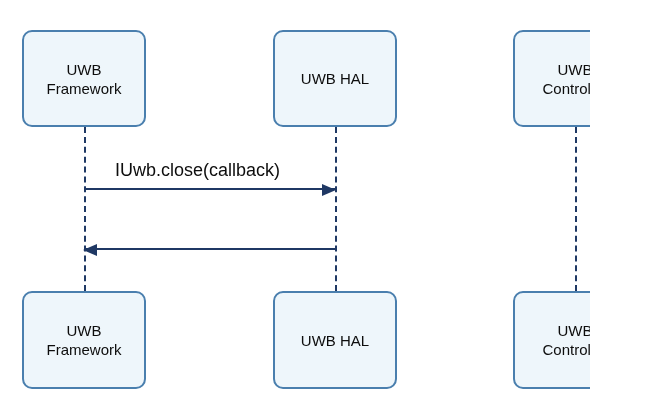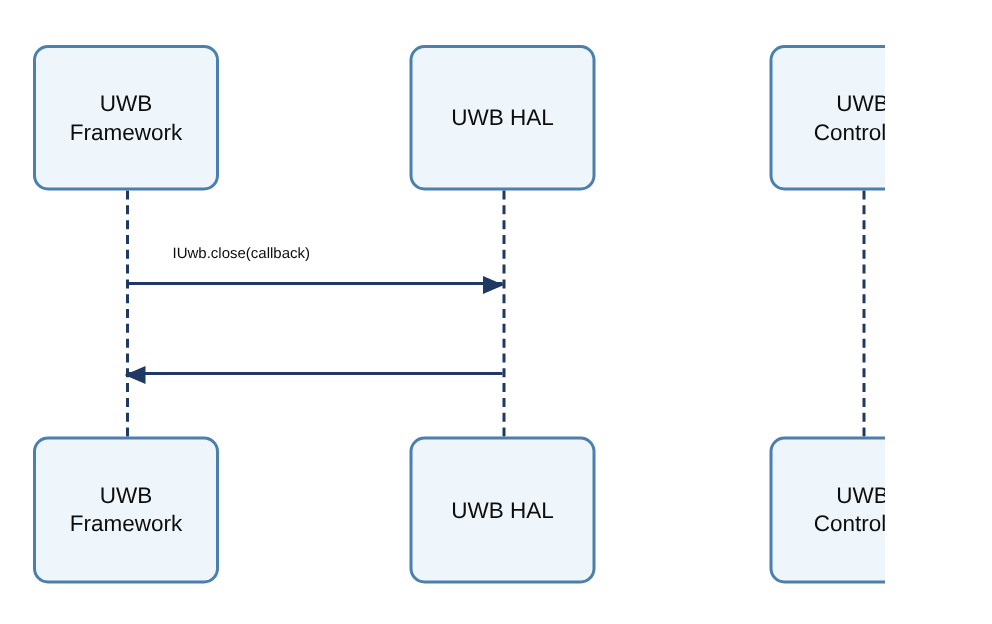--- a/index.html
+++ b/index.html
@@ -69,21 +69,21 @@
   }
   .arrowhead.left {
     left: -1px;
     border-top: 6px solid transparent;
     border-bottom: 6px solid transparent;
     border-right: 14px solid #1f3864;
   }
   .message-label {
     position: absolute;
     font-family: "Liberation Sans", sans-serif;
-    font-size: 10px;
+    font-size: 18px;
     line-height: 18px;
     color: #0d0d0d;
     white-space: nowrap;
     text-align: center;
     z-index: 4;
     background: #ffffff;
     padding: 0 2px;
   }
 </style>
 </head>

